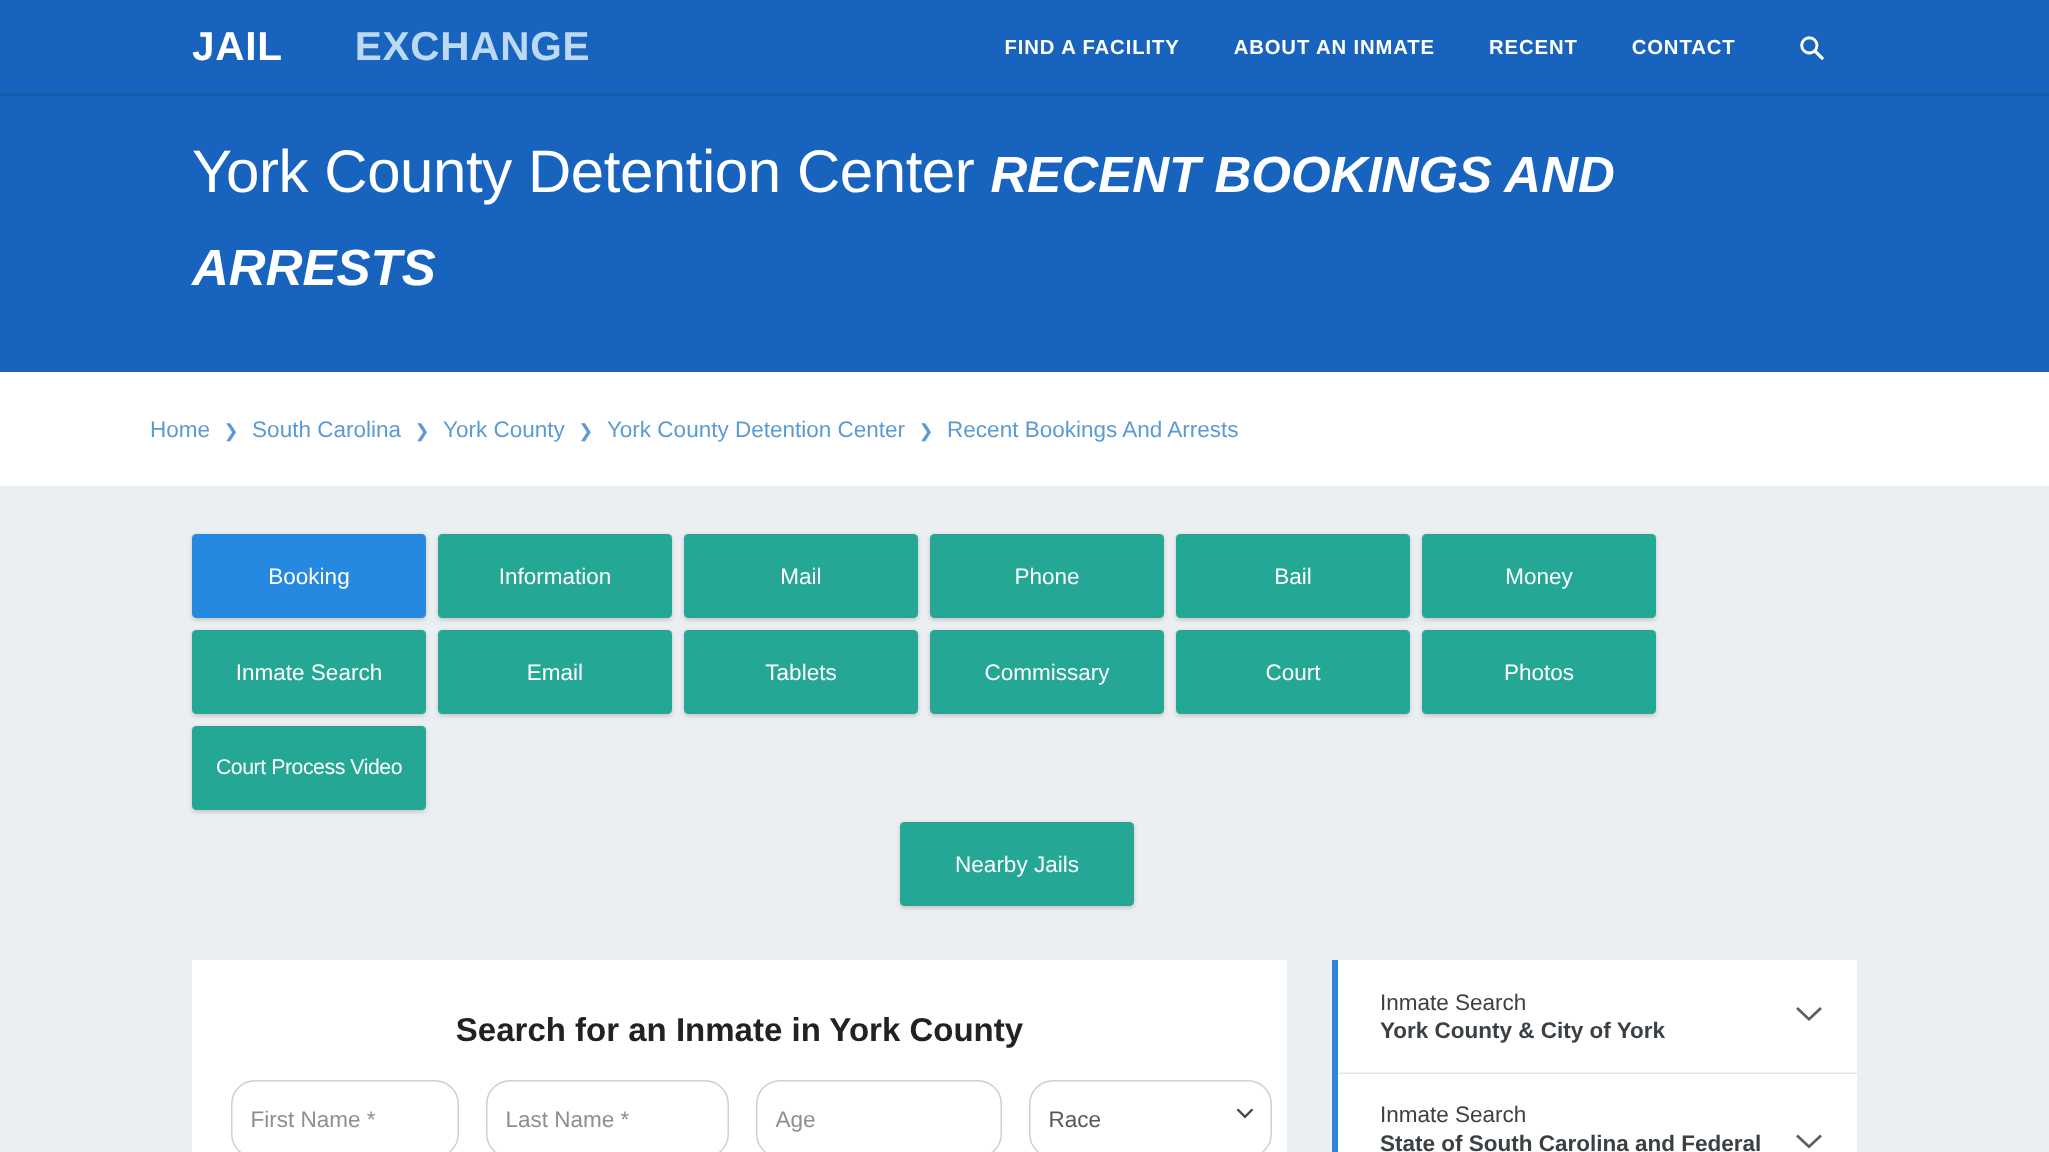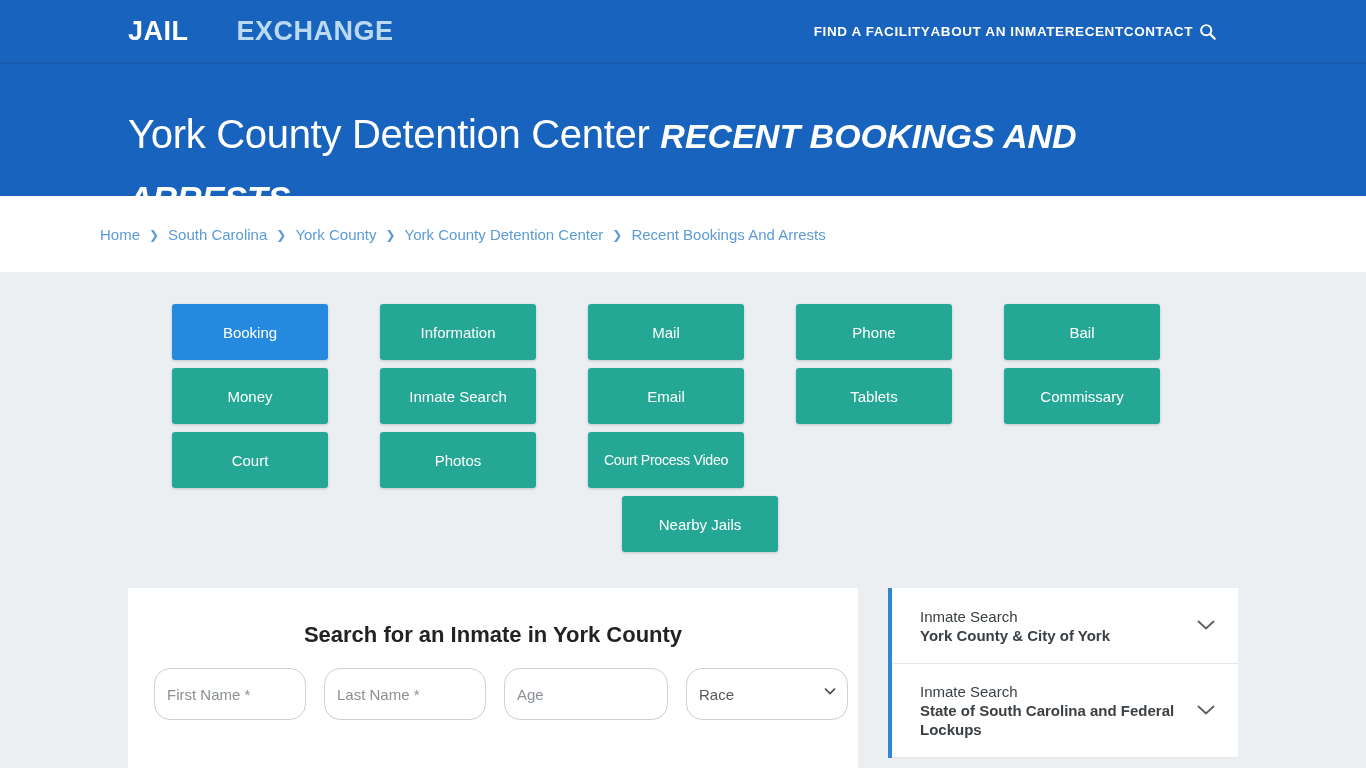--- a/index.html
+++ b/index.html
@@ -27,20 +27,21 @@
     white-space: nowrap;
     cursor: pointer;
   }
   .logo .jail { color: #ffffff; }
   .logo .exchange { color: #bcd9f2; margin-left: 48px; }
 
   .nav {
     margin-left: auto;
     display: flex;
     align-items: center;
+    gap: 36px;
     text-align: right;
   }
   .nav-item {
     color: #ffffff;
     font-size: 13.5px;
     font-weight: bold;
     letter-spacing: 0.6px;
     white-space: nowrap;
     cursor: pointer;
   }
@@ -48,22 +49,22 @@
     display: flex;
     align-items: center;
     justify-content: center;
     cursor: pointer;
     margin-left: 6px;
   }
 
   
   .hero {
     background: #1763bd;
-    padding: 40px 128px 34px 128px;
-    height: 132px;
+    padding: 21px 128px 34px 128px;
+    height: 184px;
   }
   .hero h1 {
     margin: 0;
     color: #ffffff;
     font-size: 40px;
     font-weight: normal;
     line-height: 60px;
     letter-spacing: -0.3px;
   }
   .hero h1 .sub {
@@ -118,21 +119,20 @@
     background: #24a795;
     color: #ffffff;
     display: flex;
     align-items: center;
     justify-content: center;
     font-size: 15px;
     cursor: pointer;
     box-shadow: 0 1px 3px rgba(0,0,0,0.18);
     white-space: nowrap;
     overflow: hidden;
-    margin-left: 44px;
   }
   .tile.active { background: #2589e0; }
   .tile.tight { font-size: 14.2px; letter-spacing: -0.3px; }
   .row-center { width: 1100px; display: flex; justify-content: center; margin-top: 8px; }
 
   
   .cols {
     display: flex;
     margin-top: 36px;
     gap: 30px;

